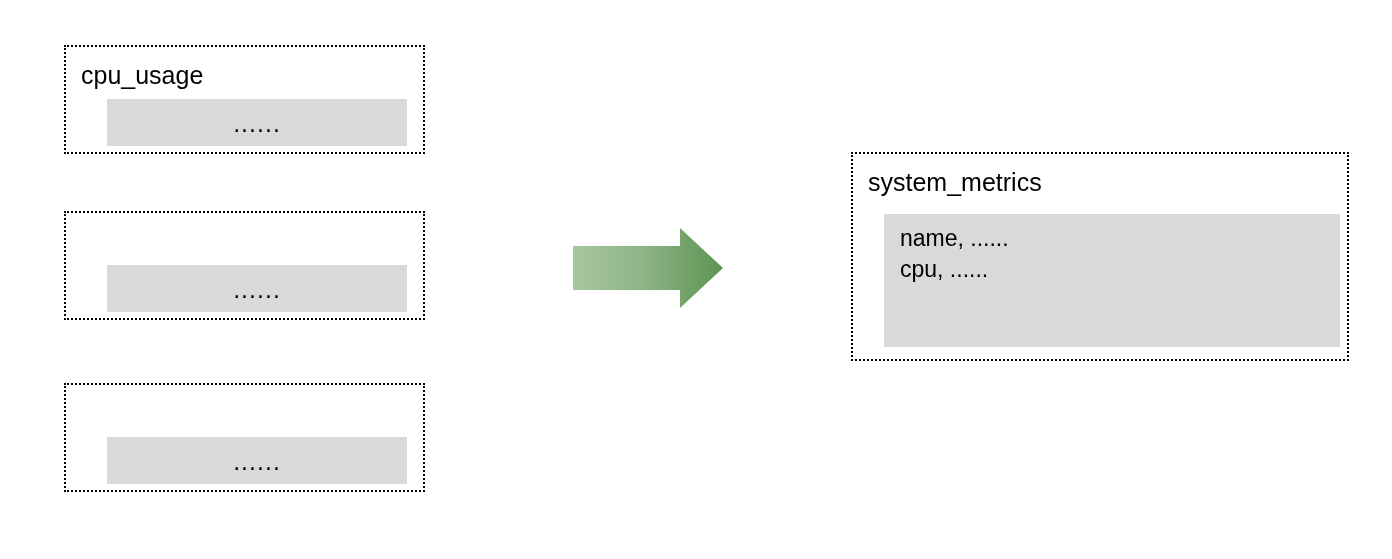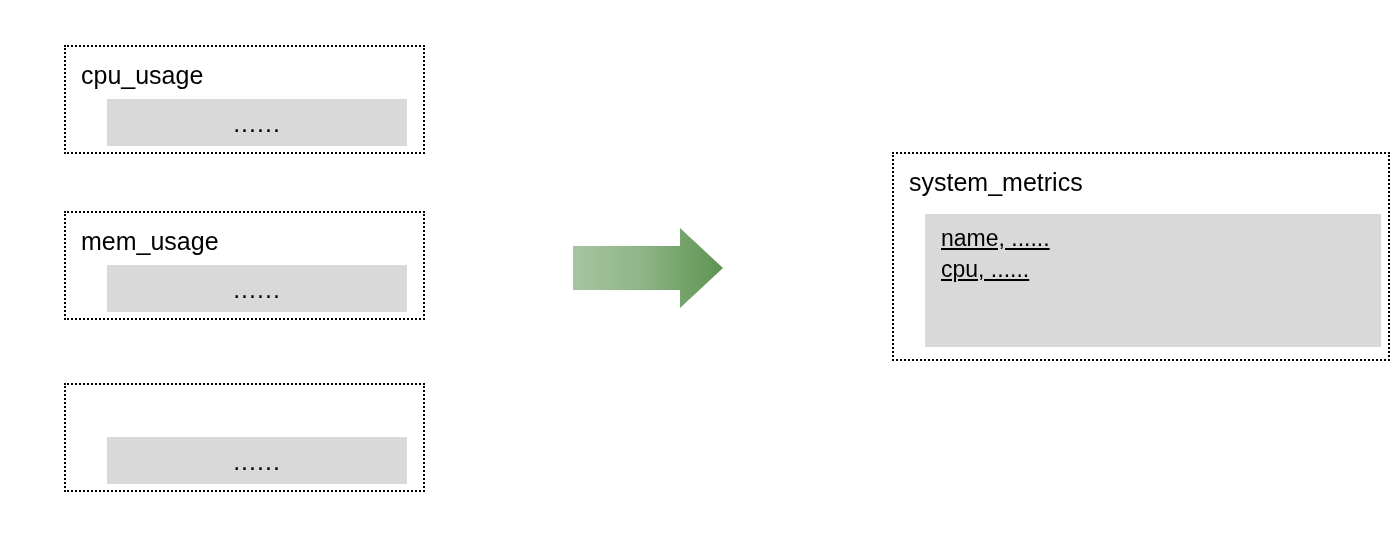--- a/index.html
+++ b/index.html
@@ -61,33 +61,32 @@
     color: #000000;
     font-family: "Liberation Sans", sans-serif;
   }
 
   #box-cpu  { left: 64px;  top: 45px;  }
   #box-mem  { left: 64px;  top: 211px; }
   #box-disk { left: 64px;  top: 383px; }
 
   
   #box-target {
-    left: 892px;
+    left: 851px;
     top: 152px;
     width: 498px;
     height: 209px;
   }
   #target-title { left: 15px; top: 14px; }
   #target-body {
     left: 31px;
     top: 60px;
     width: 456px;
     height: 133px;
     padding: 9px 8px 0 16px;
-    text-decoration: underline;
   }
   .target-row {
     color: #000000;
     font-size: 23px;
     line-height: 31px;
     white-space: nowrap;
     font-family: "Liberation Sans", sans-serif;
   }
 
   
@@ -105,21 +104,20 @@
 <div id="canvas">
 
   <div class="entity-box src-box" id="box-cpu">
     <div class="entity-title src-title">cpu_usage</div>
     <div class="entity-body src-body">
       <div class="src-dots">......</div>
     </div>
   </div>
 
   <div class="entity-box src-box" id="box-mem">
-    <div class="entity-title src-title">mem_usage</div>
     <div class="entity-body src-body">
       <div class="src-dots">......</div>
     </div>
   </div>
 
   <div class="entity-box src-box" id="box-disk">
     <div class="entity-body src-body">
       <div class="src-dots">......</div>
     </div>
   </div>

